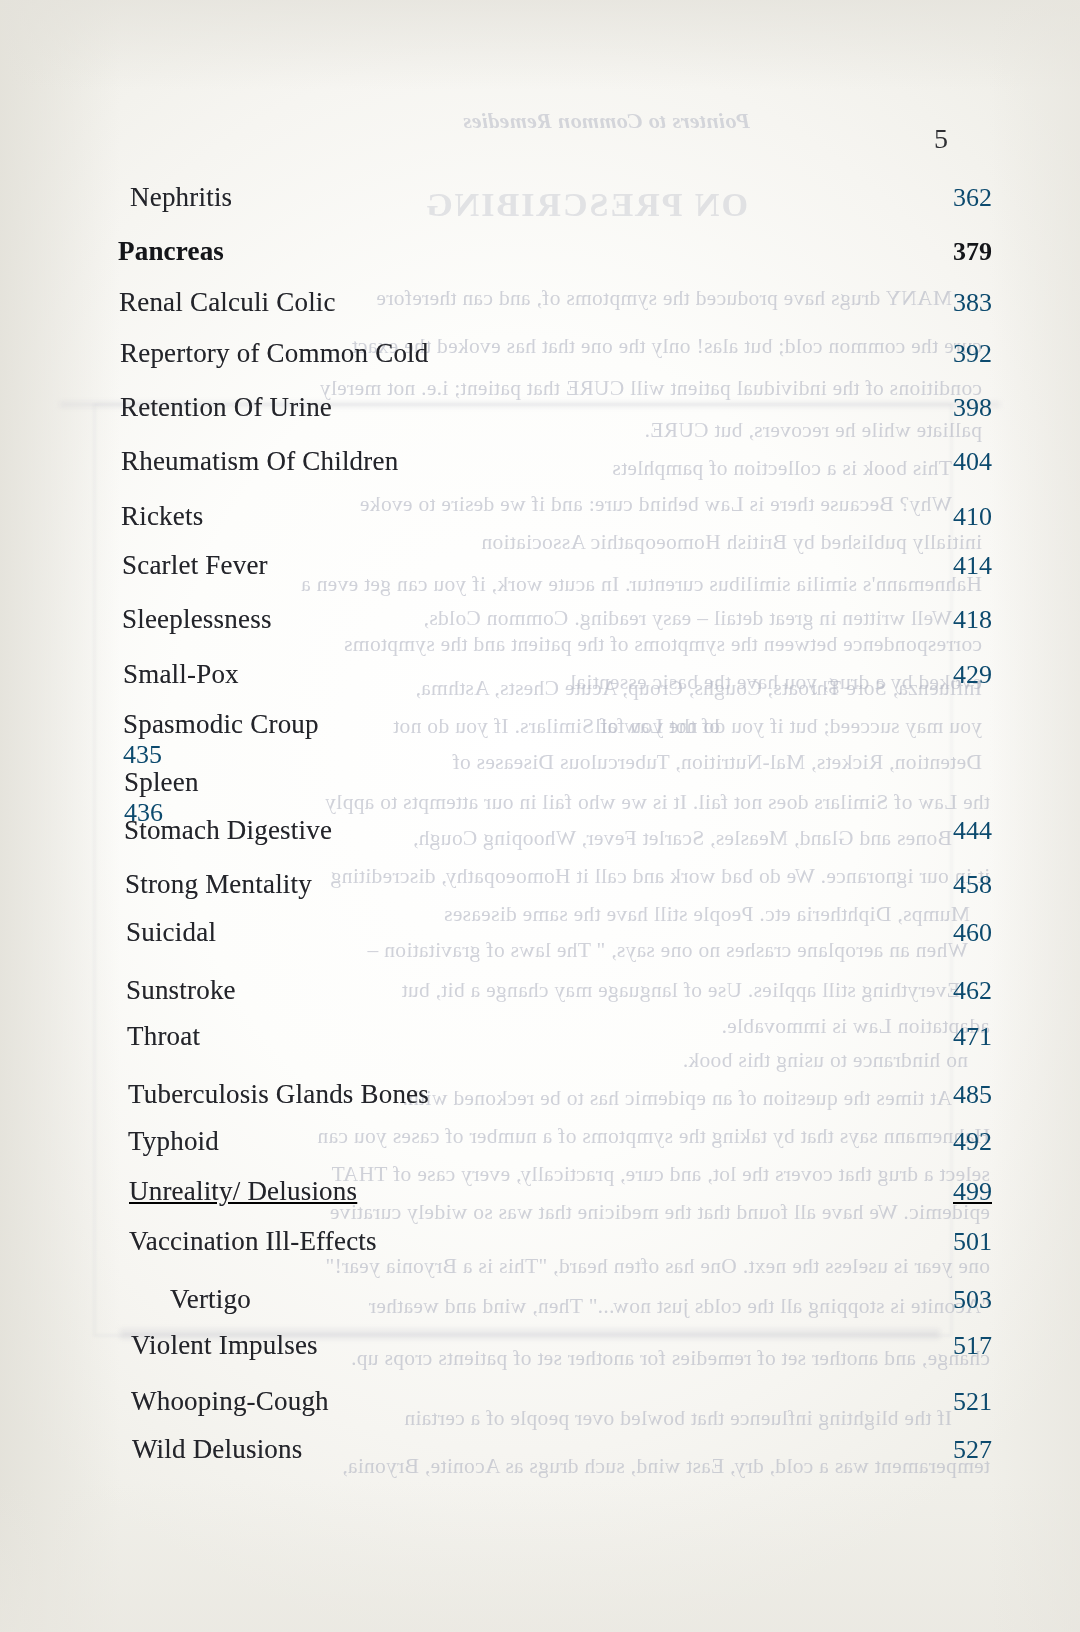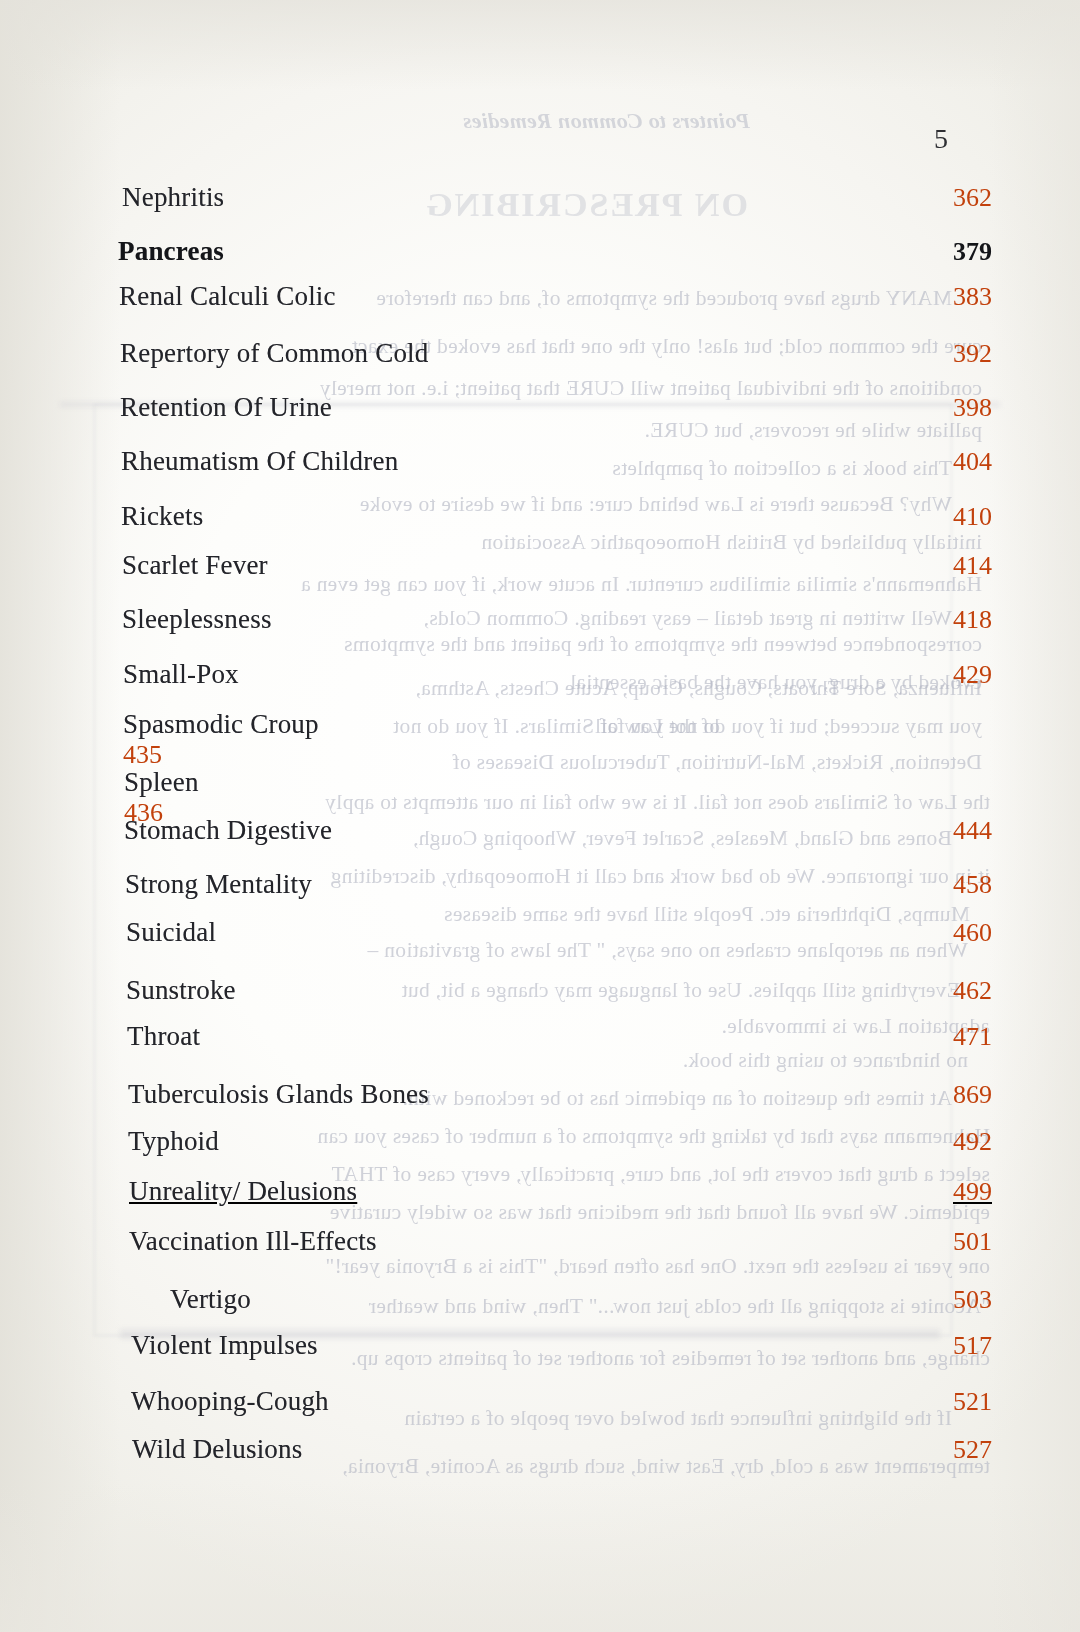--- a/index.html
+++ b/index.html
@@ -125,21 +125,21 @@
     justify-content: space-between;
   }
   .toc-title {
     font-size: 27px;
     color: #23242a;
     letter-spacing: .2px;
     text-shadow: 0 0 .6px rgba(35,36,42,.35);
   }
   .toc-page {
     font-size: 26px;
-    color: #c2410c;
+    color: #0c4a6e;
     font-family: "Liberation Serif", "DejaVu Serif", serif;
   }
   .toc-row.bold .toc-title,
   .toc-row.bold .toc-page {
     font-weight: 700;
     color: #141519;
   }
 </style>
 </head>
 <body>
@@ -191,29 +191,29 @@
       </div>
   </div>
 
   <div class="smudge" style="left:60px; top:402px; width:940px; height:5px;"></div>
   <div class="smudge" style="left:120px; top:1329px; width:820px; height:10px;"></div>
   <div class="smudge-box" style="left:94px; top:404px; width:856px; height:930px;"></div>
 
   <div class="content">
     <div class="folio">5</div>
     <div class="toc" id="toc-host">
-        <div class="toc-row" style="position: absolute; left: 4px; right: 0px; top: 0px;">
+        <div class="toc-row" style="position: absolute; left: 12px; right: 0px; top: 0px;">
           <span class="toc-title">Nephritis</span>
           <span class="toc-page">362</span>
         </div>
         <div class="toc-row bold" style="position: absolute; left: 0px; right: 0px; top: 54.0833px;">
           <span class="toc-title">Pancreas</span>
           <span class="toc-page">379</span>
         </div>
-        <div class="toc-row" style="position: absolute; left: 1px; right: 0px; top: 99px;">
+        <div class="toc-row" style="position: absolute; left: 1px; right: 0px; top: 105px;">
           <span class="toc-title">Renal Calculi Colic</span>
           <span class="toc-page">383</span>
         </div>
         <div class="toc-row" style="position: absolute; left: 2px; right: 0px; top: 156.25px;">
           <span class="toc-title">Repertory of Common Cold</span>
           <span class="toc-page">392</span>
         </div>
         <div class="toc-row" style="position: absolute; left: 2px; right: 0px; top: 210.333px;">
           <span class="toc-title">Retention Of Urine</span>
           <span class="toc-page">398</span>
@@ -261,21 +261,21 @@
         <div class="toc-row" style="position: absolute; left: 8px; right: 0px; top: 793.25px;">
           <span class="toc-title">Sunstroke</span>
           <span class="toc-page">462</span>
         </div>
         <div class="toc-row" style="position: absolute; left: 9px; right: 0px; top: 839.333px; gap: 27px;">
           <span class="toc-title">Throat</span>
           <span class="toc-page">471</span>
         </div>
         <div class="toc-row" style="position: absolute; left: 10px; right: 0px; top: 897.417px;">
           <span class="toc-title">Tuberculosis Glands Bones</span>
-          <span class="toc-page">869</span>
+          <span class="toc-page">485</span>
         </div>
         <div class="toc-row" style="position: absolute; left: 10px; right: 0px; top: 943.5px;">
           <span class="toc-title">Typhoid</span>
           <span class="toc-page">492</span>
         </div>
         <div class="toc-row" style="position: absolute; left: 11px; right: 0px; top: 993.583px; text-decoration: underline;">
           <span class="toc-title">Unreality/ Delusions</span>
           <span class="toc-page">499</span>
         </div>
         <div class="toc-row" style="position: absolute; left: 11px; right: 0px; top: 1043.67px;">

